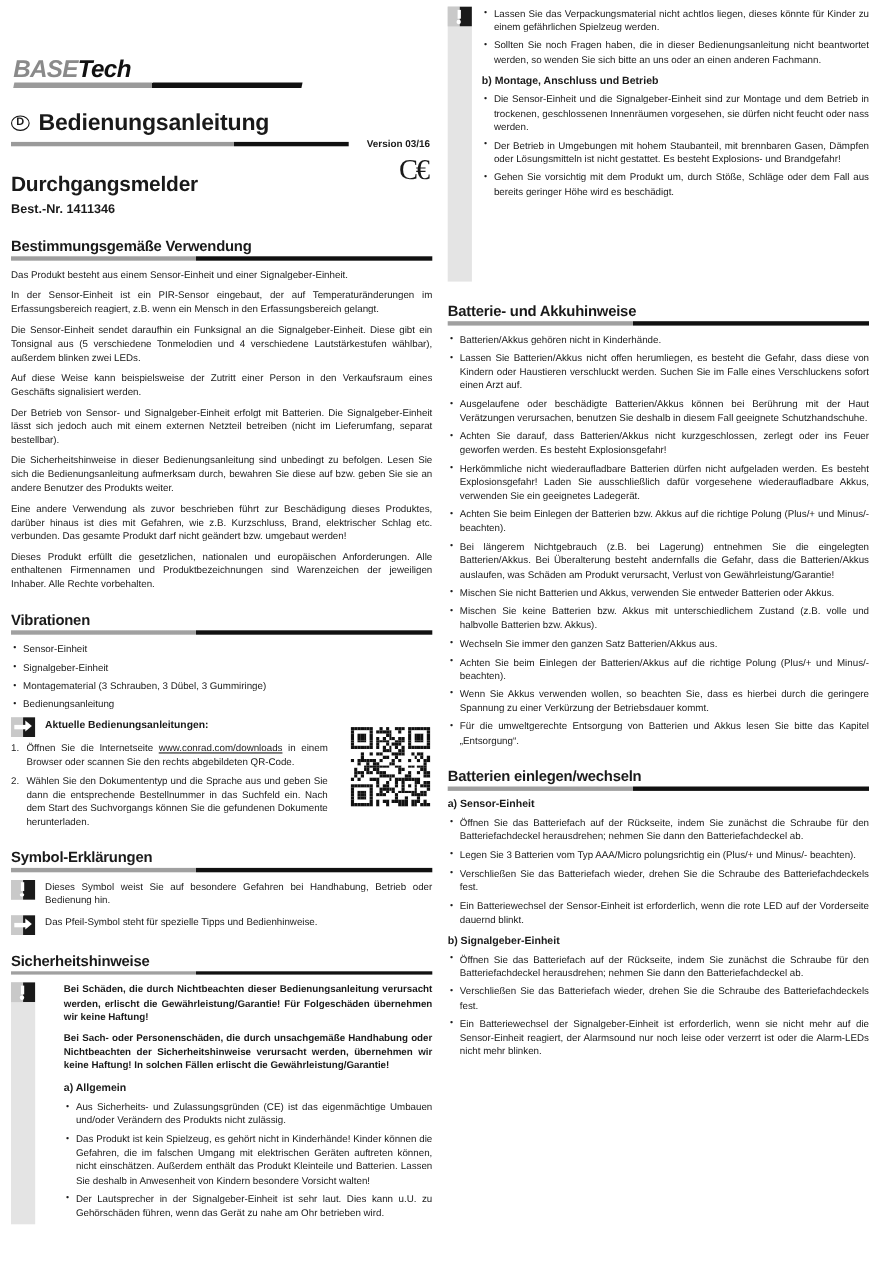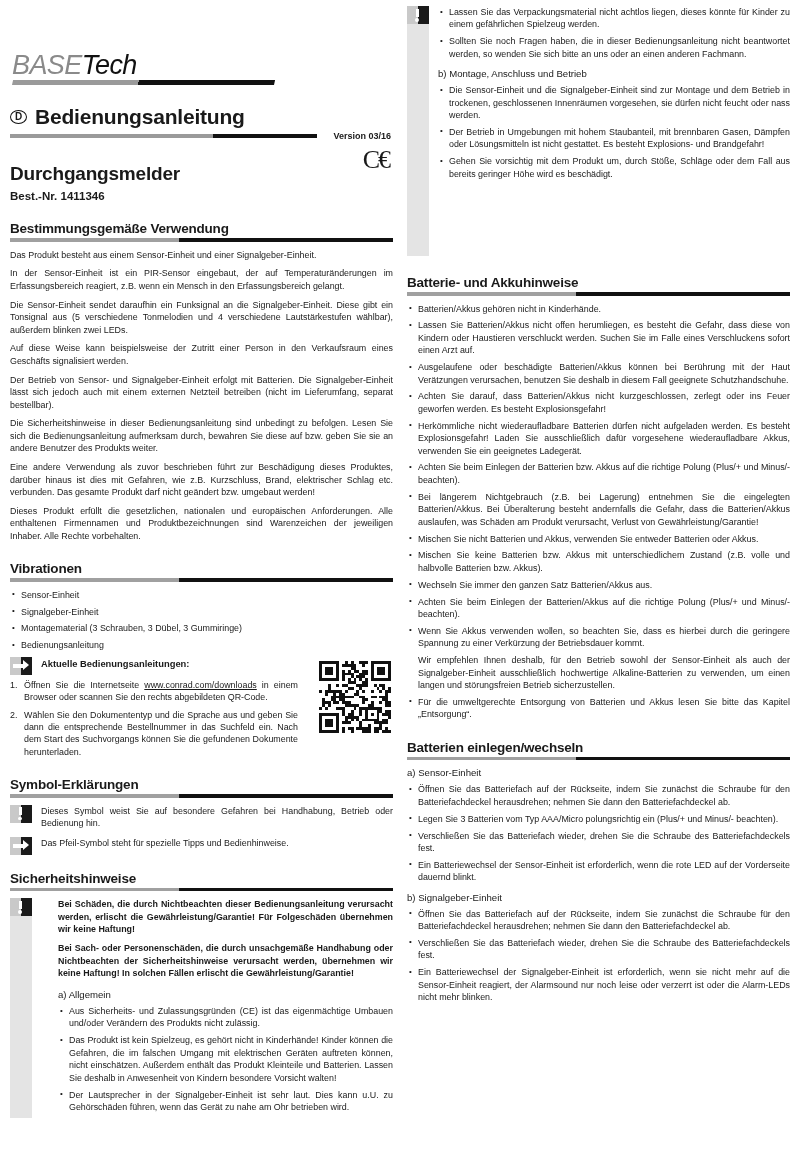--- a/index.html
+++ b/index.html
@@ -19,22 +19,22 @@
   }
   .col {
     width: 383px;
     flex: 0 0 383px;
     position: relative;
   }
 
   
   .logo-wrap { margin: 2px 0 0 2px; }
   .logo-text {
-    font-size: 27px;
-    font-weight: normal;
+    font-size: 22px;
+    font-weight: bold;
     font-style: italic;
     letter-spacing: -0.6px;
     line-height: 1;
     white-space: nowrap;
     margin-top: 46px;
   }
   .logo-base { color: #8a8a8a; }
   .logo-tech { color: #111111; }
   .logo-rule {
     height: 5px;
@@ -241,21 +241,21 @@
   .safety-body { flex: 1; }
   .safety-body p.strong {
     font-size: 8.9px;
     font-weight: bold;
     line-height: 12.6px;
     text-align: justify;
     margin-bottom: 6.5px;
   }
   .sub-h {
     font-size: 9.6px;
-    font-weight: normal;
+    font-weight: bold;
     margin: 8px 0 5px 0;
   }
   .sub-h.first { margin-top: 9px; }
 
   
   .qr-wrap {
     position: absolute;
     right: 2px;
     top: 655px;
   }
@@ -1048,21 +1048,20 @@
       <li>Ausgelaufene oder beschädigte Batterien/Akkus können bei Berührung mit der Haut Verätzungen verursachen, benutzen Sie deshalb in diesem Fall geeignete Schutzhandschuhe.</li>
       <li>Achten Sie darauf, dass Batterien/Akkus nicht kurzgeschlossen, zerlegt oder ins Feuer geworfen werden. Es besteht Explosionsgefahr!</li>
       <li>Herkömmliche nicht wiederaufladbare Batterien dürfen nicht aufgeladen werden. Es besteht Explosionsgefahr! Laden Sie ausschließlich dafür vorgesehene wiederaufladbare Akkus, verwenden Sie ein geeignetes Ladegerät.</li>
       <li>Achten Sie beim Einlegen der Batterien bzw. Akkus auf die richtige Polung (Plus/+ und Minus/- beachten).</li>
       <li>Bei längerem Nichtgebrauch (z.B. bei Lagerung) entnehmen Sie die eingelegten Batterien/Akkus. Bei Überalterung besteht andernfalls die Gefahr, dass die Batterien/Akkus auslaufen, was Schäden am Produkt verursacht, Verlust von Gewährleistung/Garantie!</li>
       <li>Mischen Sie nicht Batterien und Akkus, verwenden Sie entweder Batterien oder Akkus.</li>
       <li>Mischen Sie keine Batterien bzw. Akkus mit unterschiedlichem Zustand (z.B. volle und halbvolle Batterien bzw. Akkus).</li>
       <li>Wechseln Sie immer den ganzen Satz Batterien/Akkus aus.</li>
       <li>Achten Sie beim Einlegen der Batterien/Akkus auf die richtige Polung (Plus/+ und Minus/- beachten).</li>
       <li>Wenn Sie Akkus verwenden wollen, so beachten Sie, dass es hierbei durch die geringere Spannung zu einer Verkürzung der Betriebsdauer kommt.</li>
-      <li class="nobullet">Wir empfehlen Ihnen deshalb, für den Betrieb sowohl der Sensor-Einheit als auch der Signalgeber-Einheit ausschließlich hochwertige Alkaline-Batterien zu verwenden, um einen langen und störungsfreien Betrieb sicherzustellen.</li>
       <li>Für die umweltgerechte Entsorgung von Batterien und Akkus lesen Sie bitte das Kapitel „Entsorgung“.</li>
     </ul>
 
     <div class="sec-h">Batterien einlegen/wechseln</div>
     <div class="sec-rule"></div>
 
     <div class="sub-h" style="margin-top:2px;">a) Sensor-Einheit</div>
     <ul class="bl">
       <li>Öffnen Sie das Batteriefach auf der Rückseite, indem Sie zunächst die Schraube für den Batteriefachdeckel herausdrehen; nehmen Sie dann den Batteriefachdeckel ab.</li>
       <li>Legen Sie 3 Batterien vom Typ AAA/Micro polungsrichtig ein (Plus/+ und Minus/- beachten).</li>

